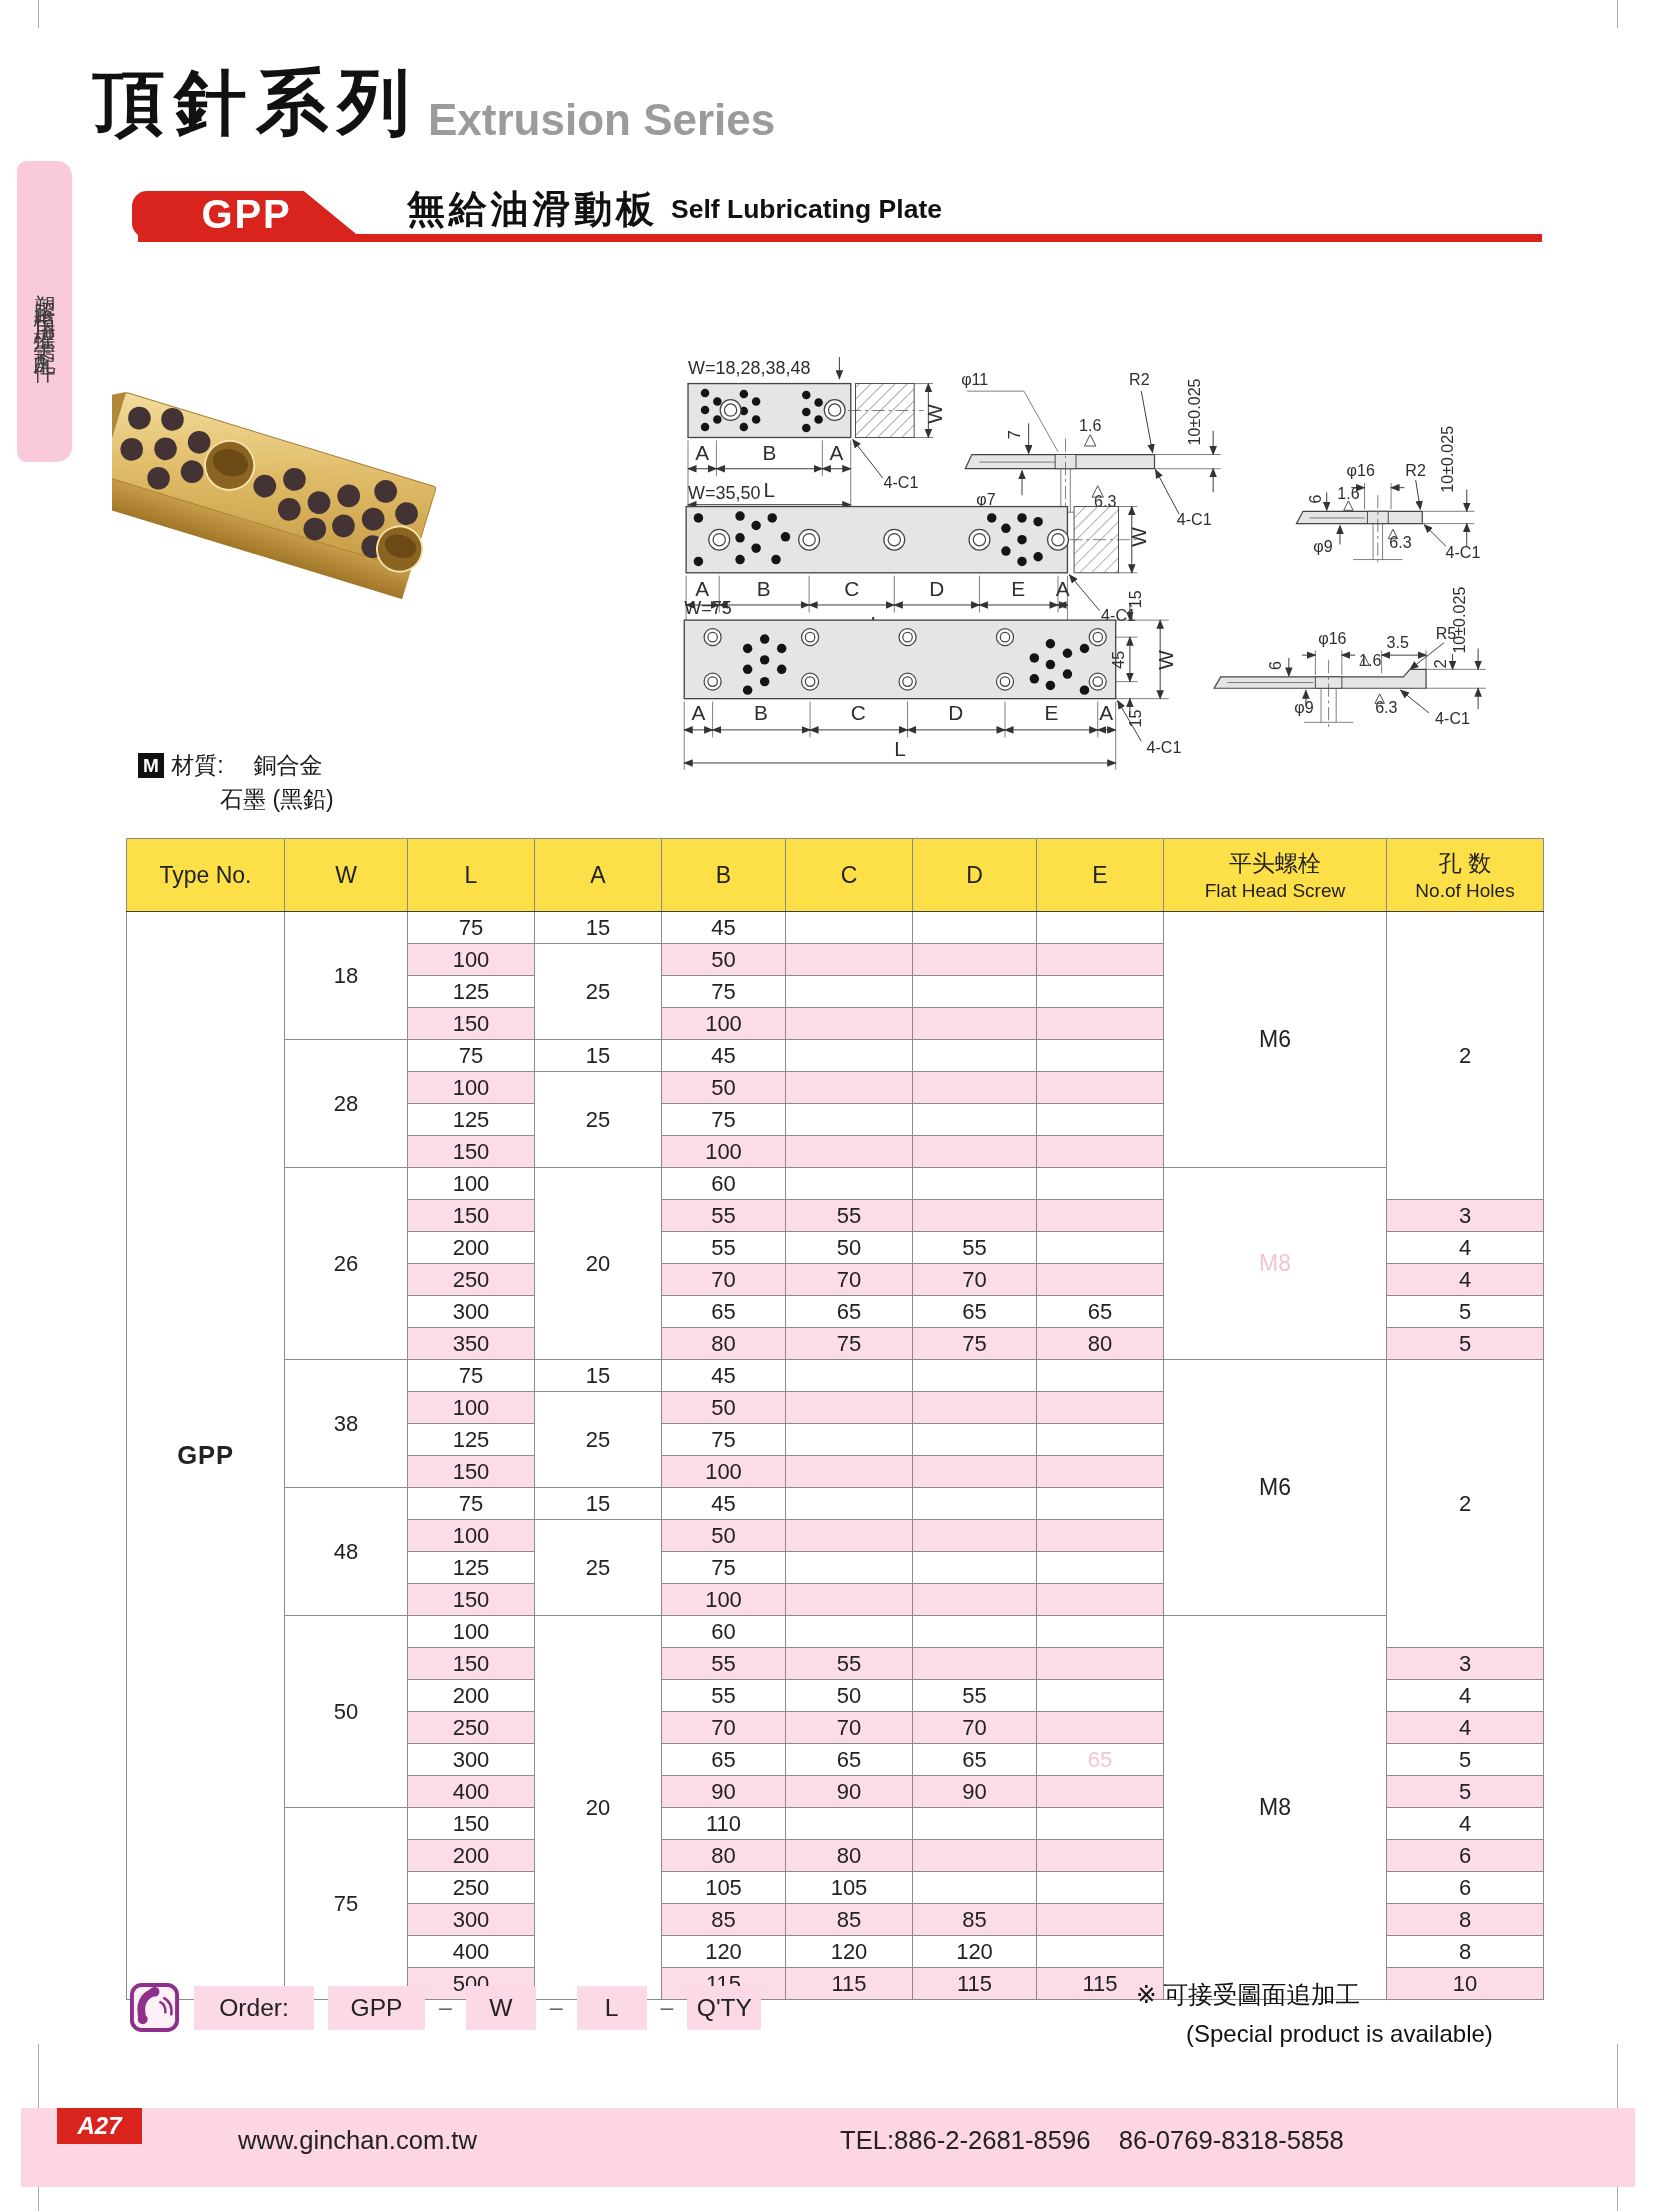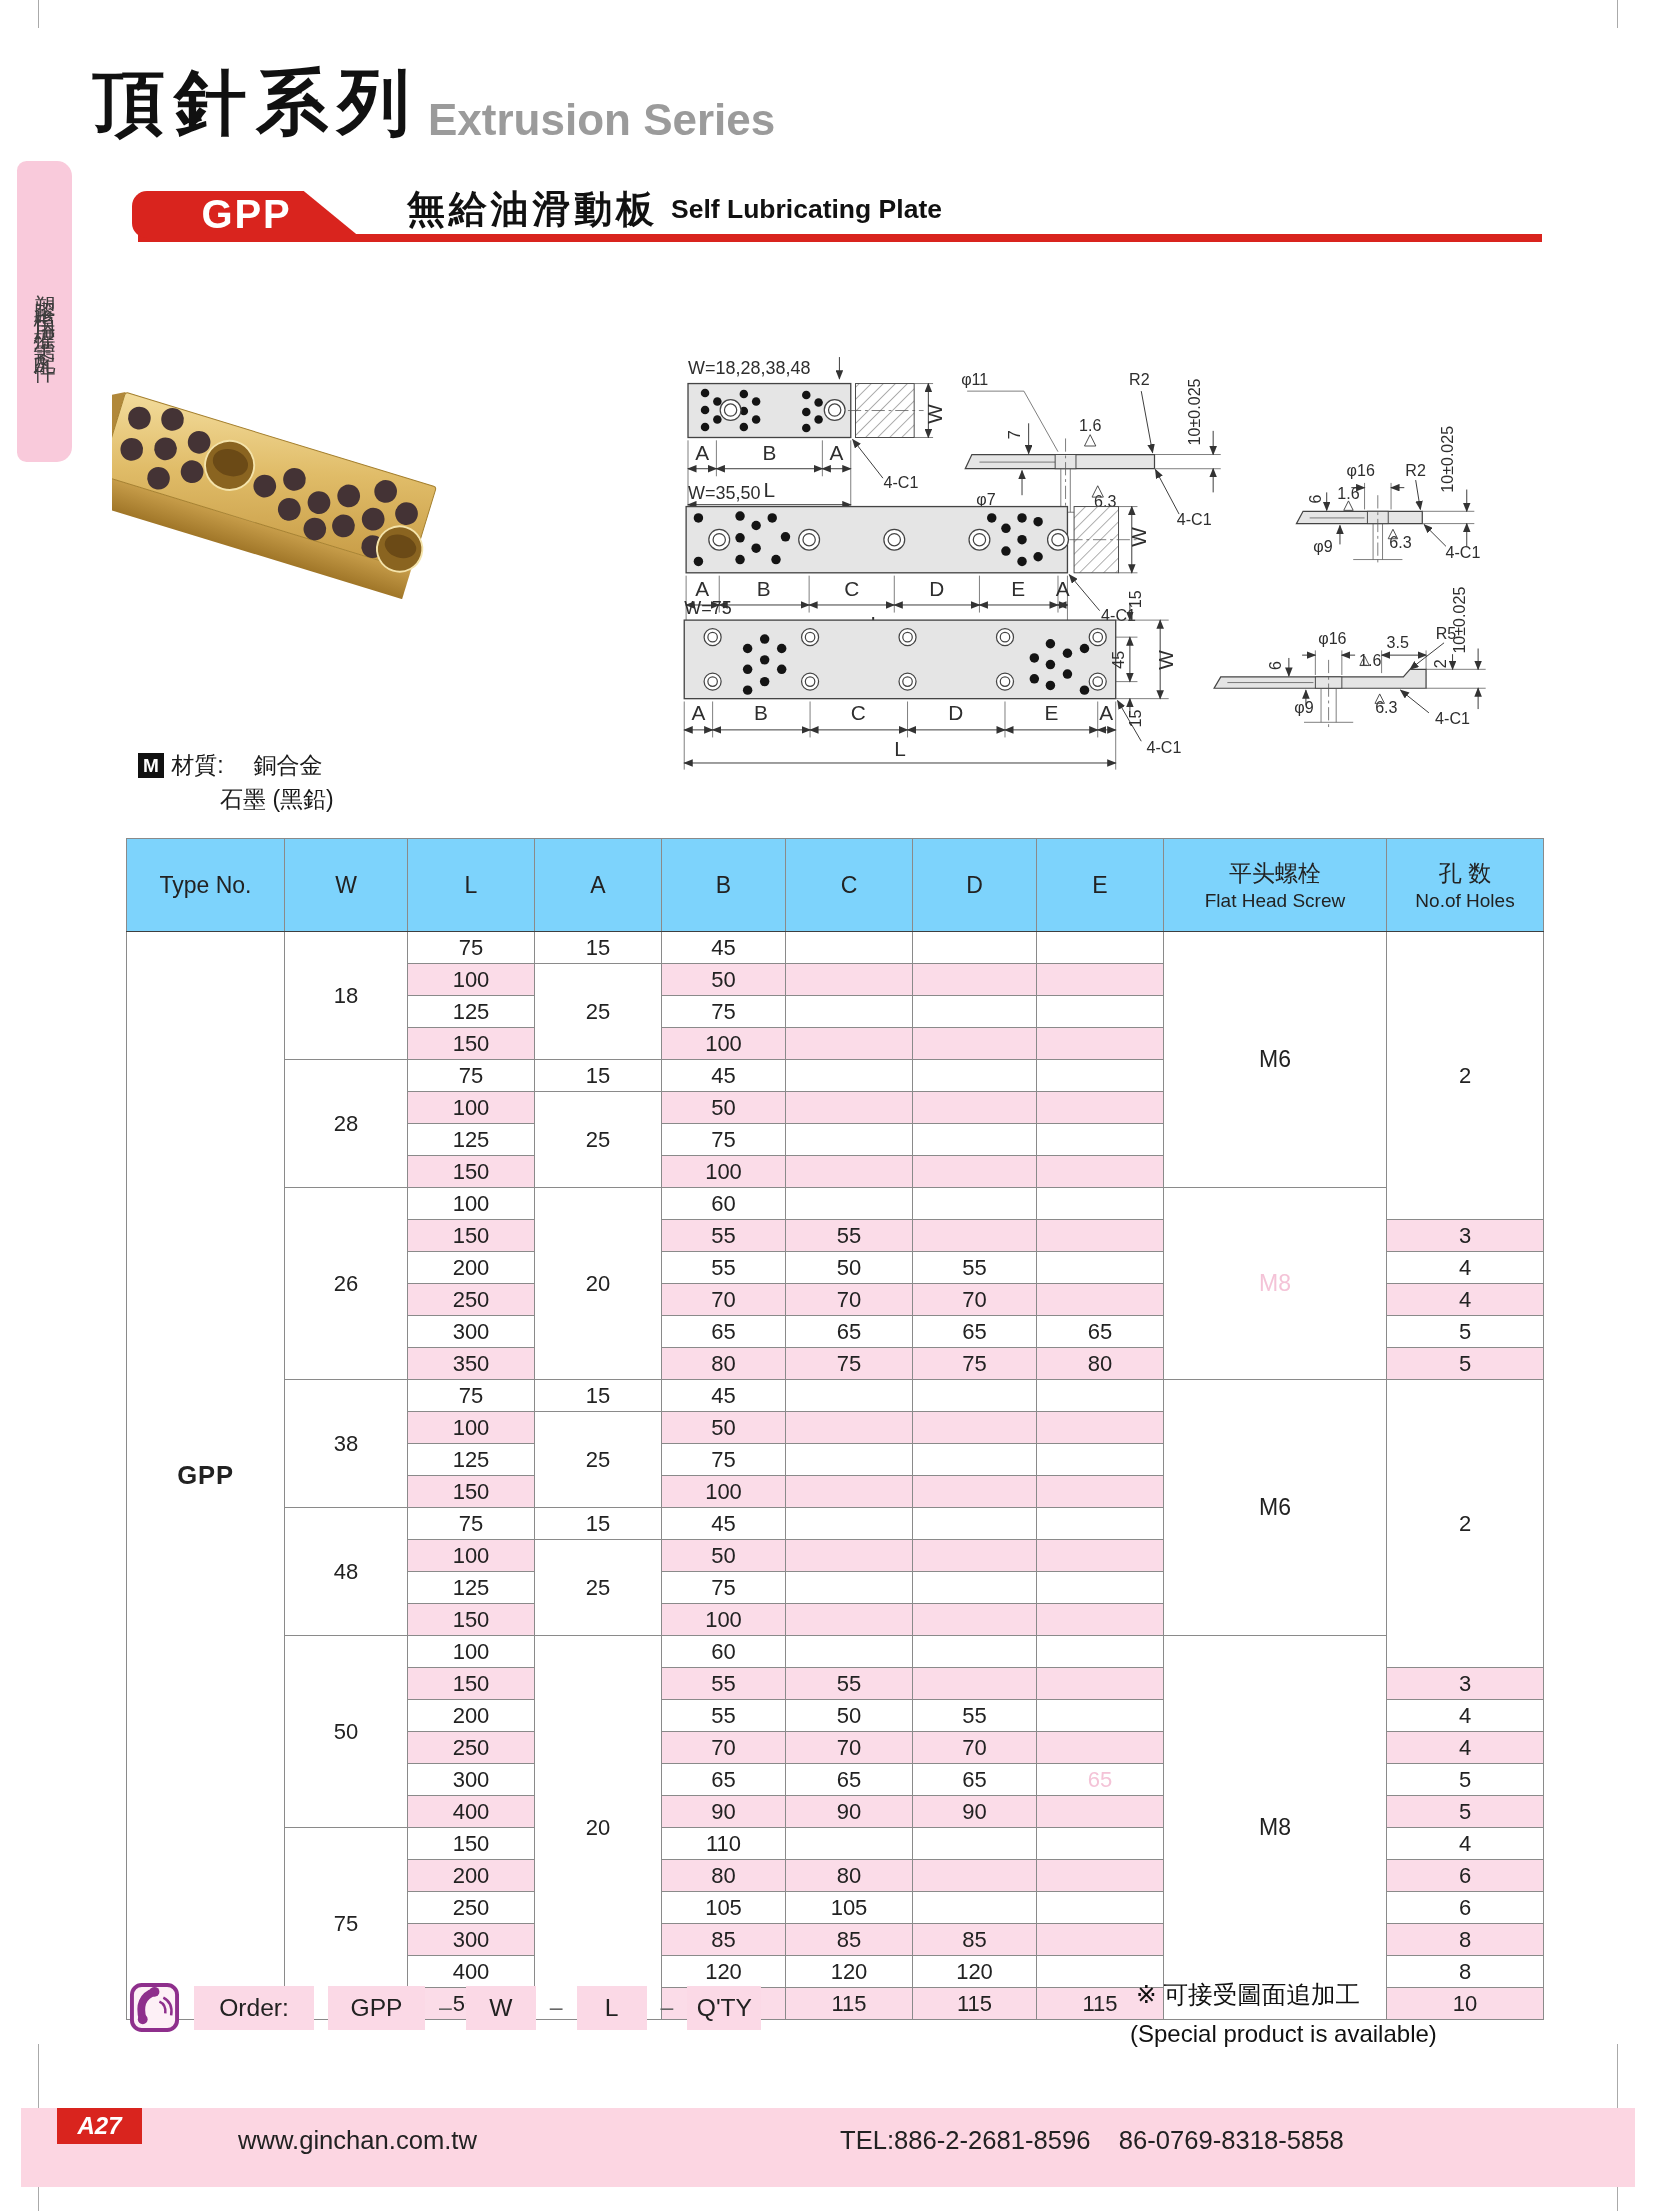--- a/index.html
+++ b/index.html
@@ -21,38 +21,38 @@
     display:flex;align-items:center;justify-content:center;padding-top:5.7px;box-sizing:border-box}
   
   .mat{left:138px;top:750px;display:flex;align-items:center;font-size:23px}
   .mat .mbox{width:25.6px;height:25.6px;background:#111;color:#fff;font-weight:bold;font-size:19px;
     display:flex;align-items:center;justify-content:center;margin-right:7.6px}
   .mat .lbl{margin-right:30px}
   .mat2{left:220px;top:784px;font-size:23px}
   
   #spec-table{position:absolute;left:126px;top:838px;width:1417px;border-collapse:collapse;
     table-layout:fixed;border:1.9px solid #3f3f3f}
-  #spec-table th{background:#7dd3fc;border:0.9px solid #8a8a8a;border-bottom:1.9px solid #3f3f3f;
-    height:72px;font-weight:normal;font-size:23px;color:#222;padding:10px}
+  #spec-table th{background:#fde047;border:0.9px solid #8a8a8a;border-bottom:1.9px solid #3f3f3f;
+    height:72px;font-weight:normal;font-size:23px;color:#222;padding:0}
   #spec-table th .sub{display:block;font-size:19px;margin-top:0.9px}
   #spec-table td{border:0.9px solid #8a8a8a;height:31px;padding:0;text-align:center;
     font-size:22px;background:#fff;color:#222}
   #spec-table td.pink{background:#fbdce8}
   #spec-table td.grp{border-top:1.9px solid #3f3f3f}
   #spec-table td.col-type{font-weight:bold;font-size:25.6px;letter-spacing:0.9px}
   #spec-table td.col-screw{font-size:23px}
   #spec-table td.faint{color:#f4c3d7}
   
   .order-row{left:129px;top:1982px;display:flex;align-items:center;gap:14px}
   .chip{background:#fbd9e6;height:44px;display:flex;align-items:center;justify-content:center;
     font-size:24.6px;color:#222}
   .chip.c-order{width:120px}.chip.c-gpp{width:97px}.chip.c-w{width:70px}.chip.c-l{width:70px}.chip.c-qty{width:74px}
   .dash{font-size:23px;color:#666}
   .note-zh{left:1136px;top:1978px;font-size:24.6px;color:#111}
-  .note-en{left:1130px;top:2020px;font-size:24px;color:#111}
+  .note-en{left:1186px;top:2020px;font-size:24px;color:#111}
   
   .footer-band{left:21px;top:2108px;width:1614px;height:79px;background:#fcd6e2}
   .page-badge{left:57px;top:2108px;width:85px;height:36px;background:#d9241e;color:#fff;
     font-size:24px;font-weight:bold;font-style:italic;display:flex;align-items:center;justify-content:center}
   .footer-url{left:238px;top:2126px;font-size:25.6px;color:#222}
   .footer-tel{left:840px;top:2126px;font-size:25.6px;color:#222;white-space:pre}
   .edge{position:absolute;width:0.9px;background:#aaa}
   
   svg text{fill:#2e2e2e}
   .dl{font-size:19px}

